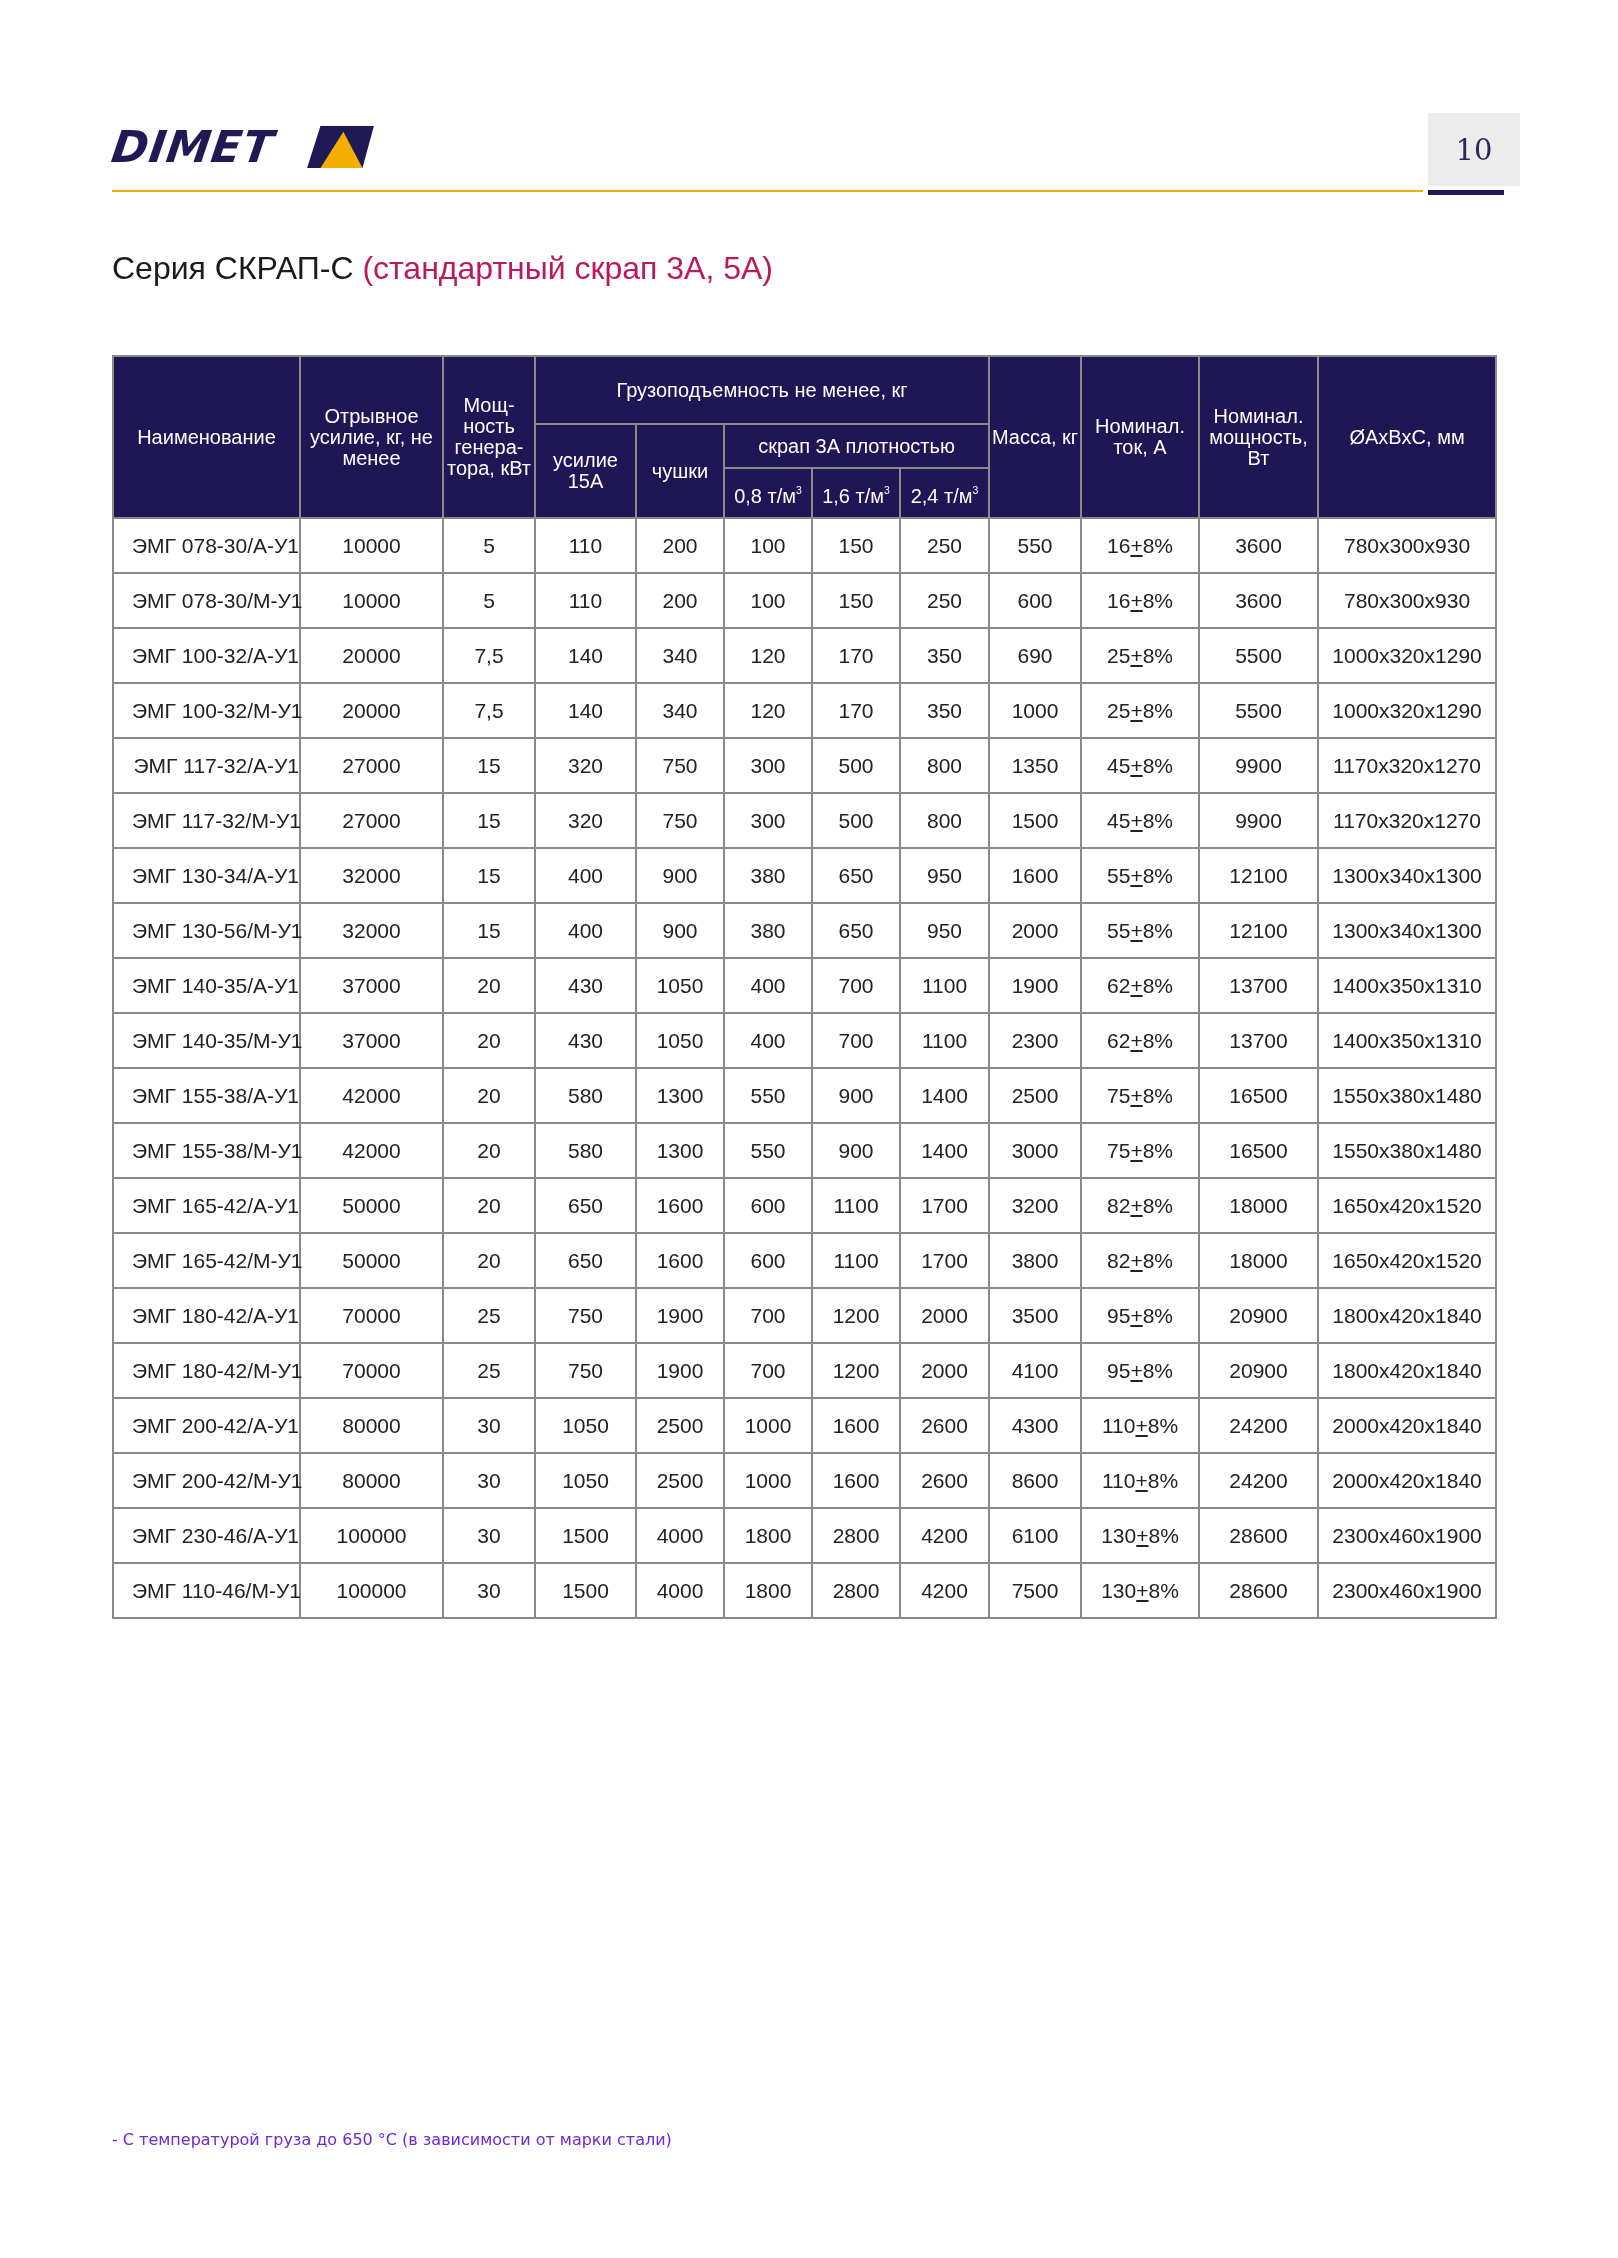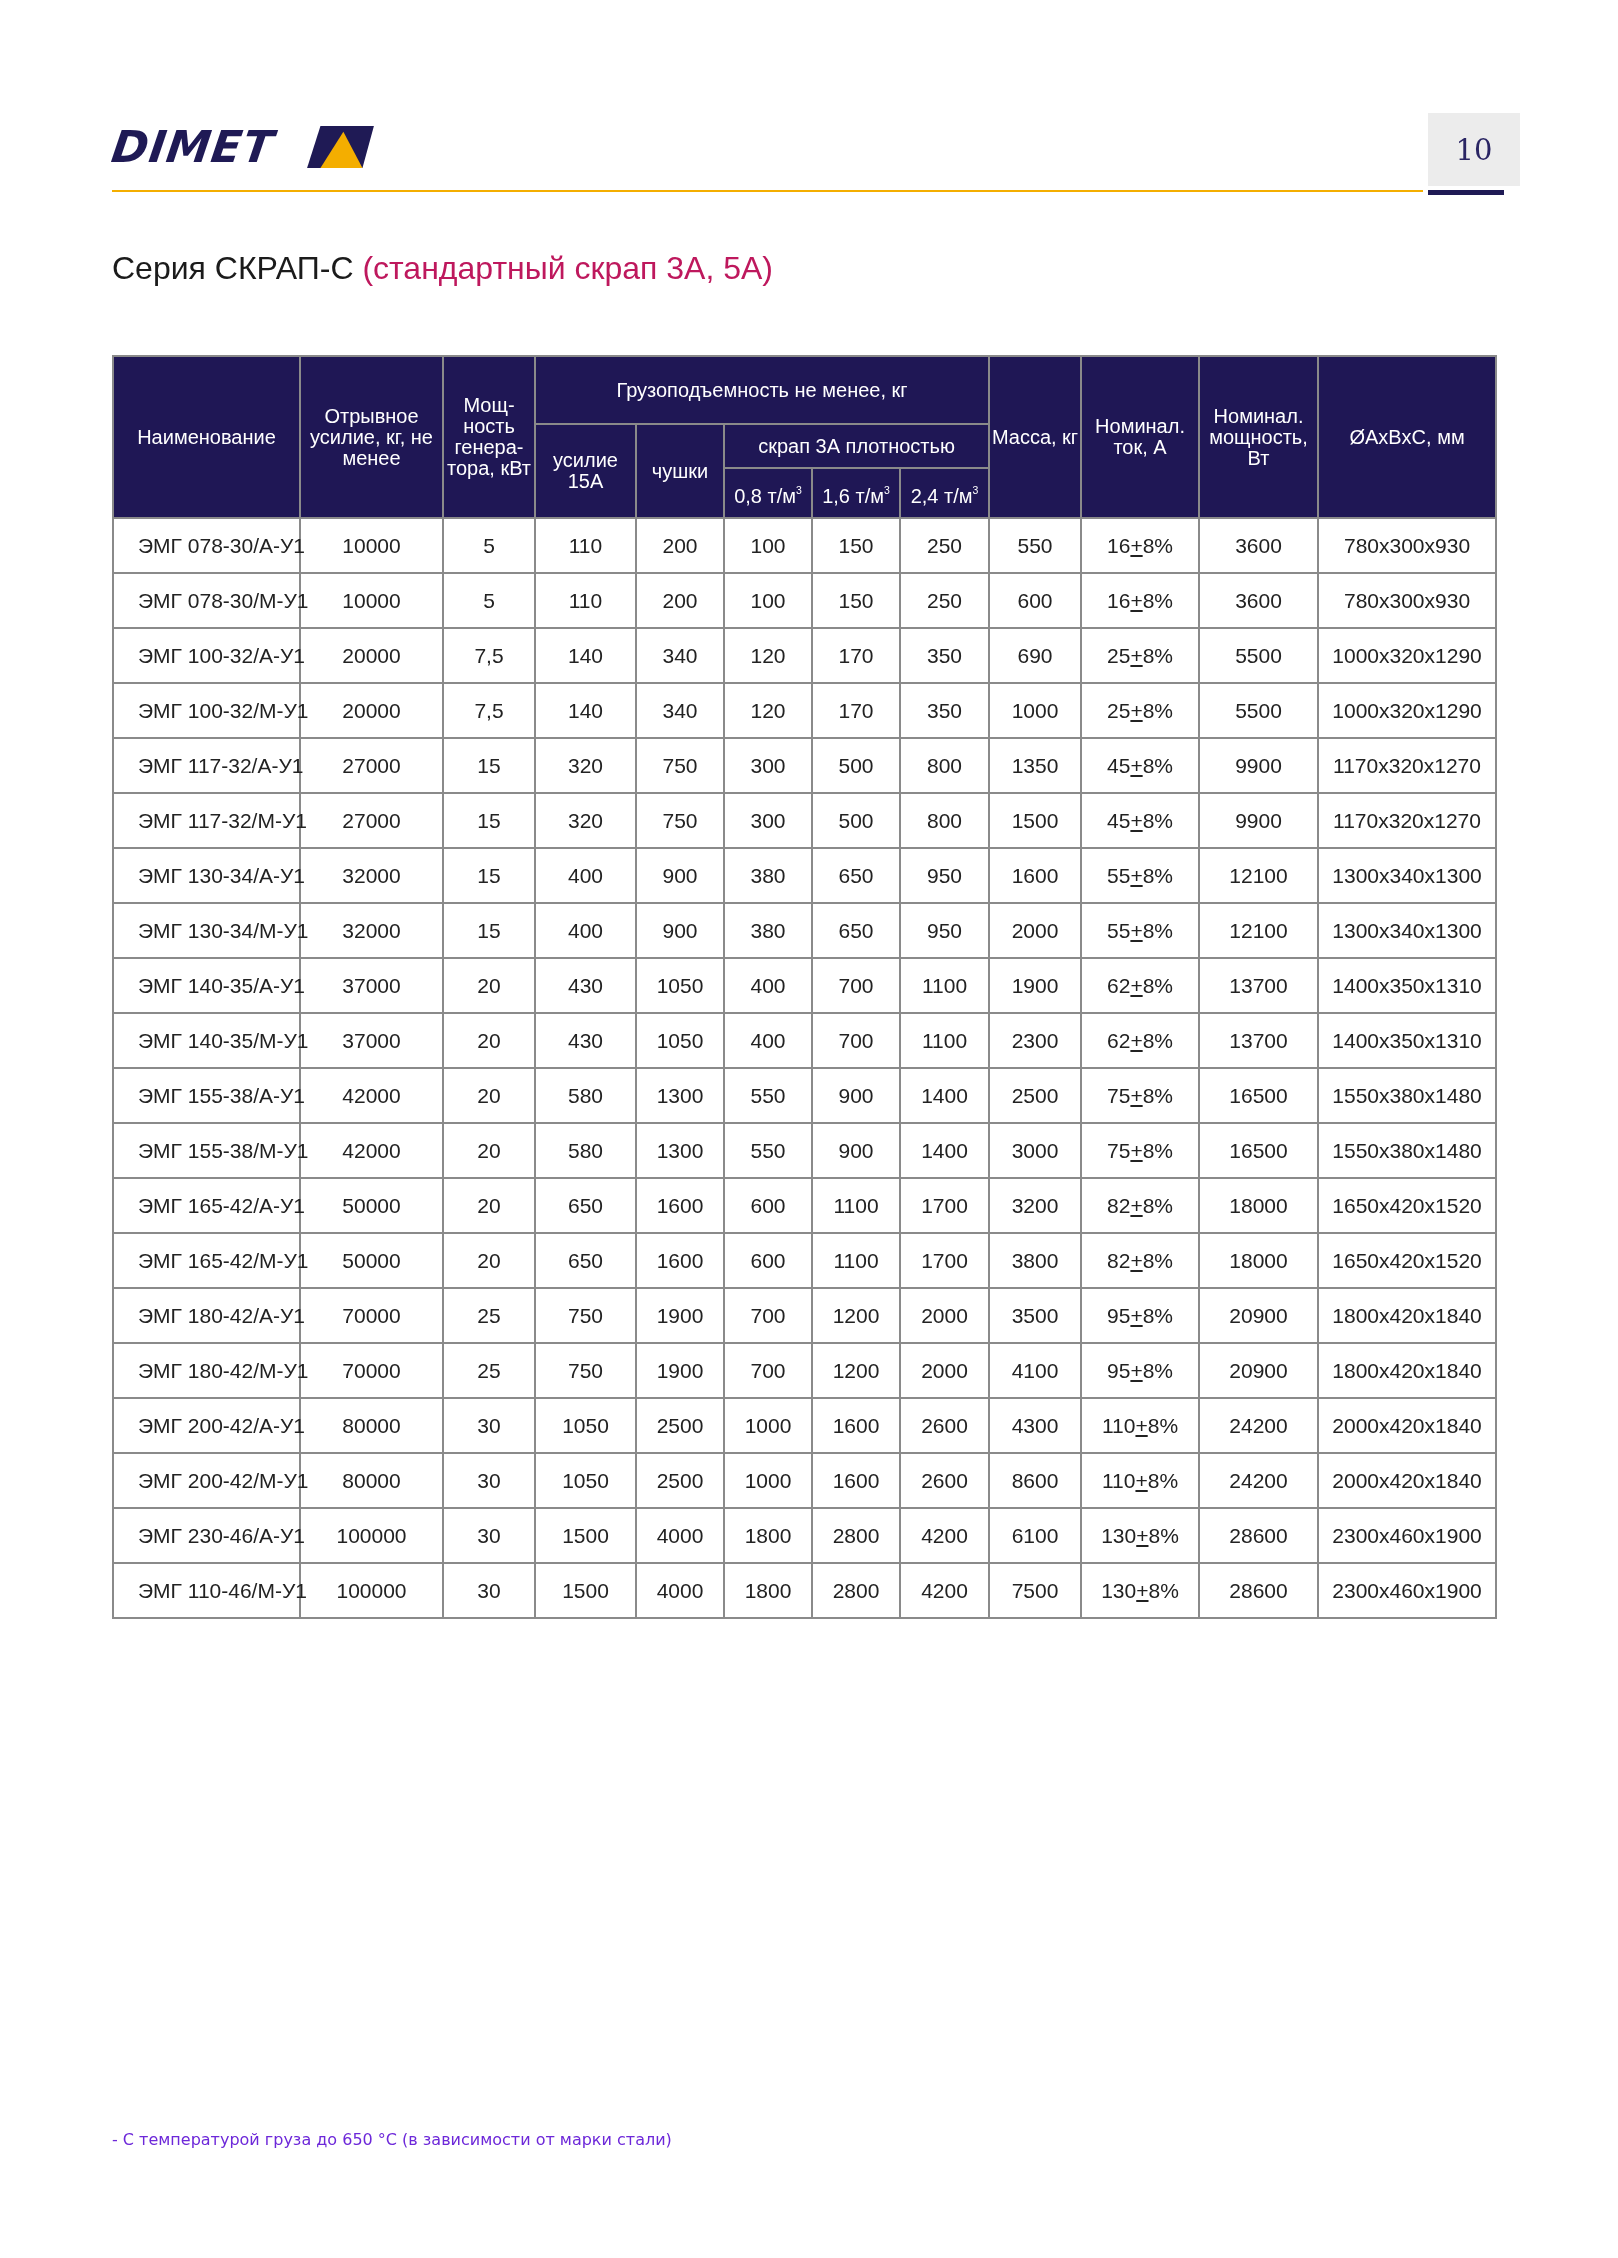--- a/index.html
+++ b/index.html
@@ -29,21 +29,21 @@
 
   table.spec {
     position: absolute; left: 112px; top: 355px; width: 1382px;
     border-collapse: collapse; table-layout: fixed;
   }
   table.spec th, table.spec td { border: 2.9px solid #8a8a8a; text-align: center; padding: 0; }
   table.spec th {
     background: #1f1755; color: #ffffff; font-weight: normal; font-size: 20px; line-height: 21px;
   }
   table.spec td { height: 53px; font-size: 21px; color: #222; background: #fff; }
-  table.spec td.name { text-align: right; padding-left: 24px; white-space: nowrap; }
+  table.spec td.name { text-align: right; padding-left: 18px; white-space: nowrap; }
   .h-top { height: 68px; }
   .h-mid { height: 44px; }
   .h-bot { height: 50px; }
   sup { font-size: 10.5px; vertical-align: 8.6px; }
   .pm { text-decoration: underline; }
   .footnote {
     position: absolute; left: 112px; top: 2130px; font-family: "DejaVu Sans", sans-serif;
     font-size: 16px; color: #6d28d9; white-space: nowrap;
   }
 </style>
@@ -196,21 +196,21 @@
         <td>900</td>
         <td>380</td>
         <td>650</td>
         <td>950</td>
         <td>1600</td>
         <td><span>55</span><span class="pm">+</span><span>8%</span></td>
         <td>12100</td>
         <td>1300x340x1300</td>
       </tr>
       <tr>
-        <td class="name">ЭМГ 130-34/М-У1</td>
+        <td class="name">ЭМГ 130-56/М-У1</td>
         <td>32000</td>
         <td>15</td>
         <td>400</td>
         <td>900</td>
         <td>380</td>
         <td>650</td>
         <td>950</td>
         <td>2000</td>
         <td><span>55</span><span class="pm">+</span><span>8%</span></td>
         <td>12100</td>

